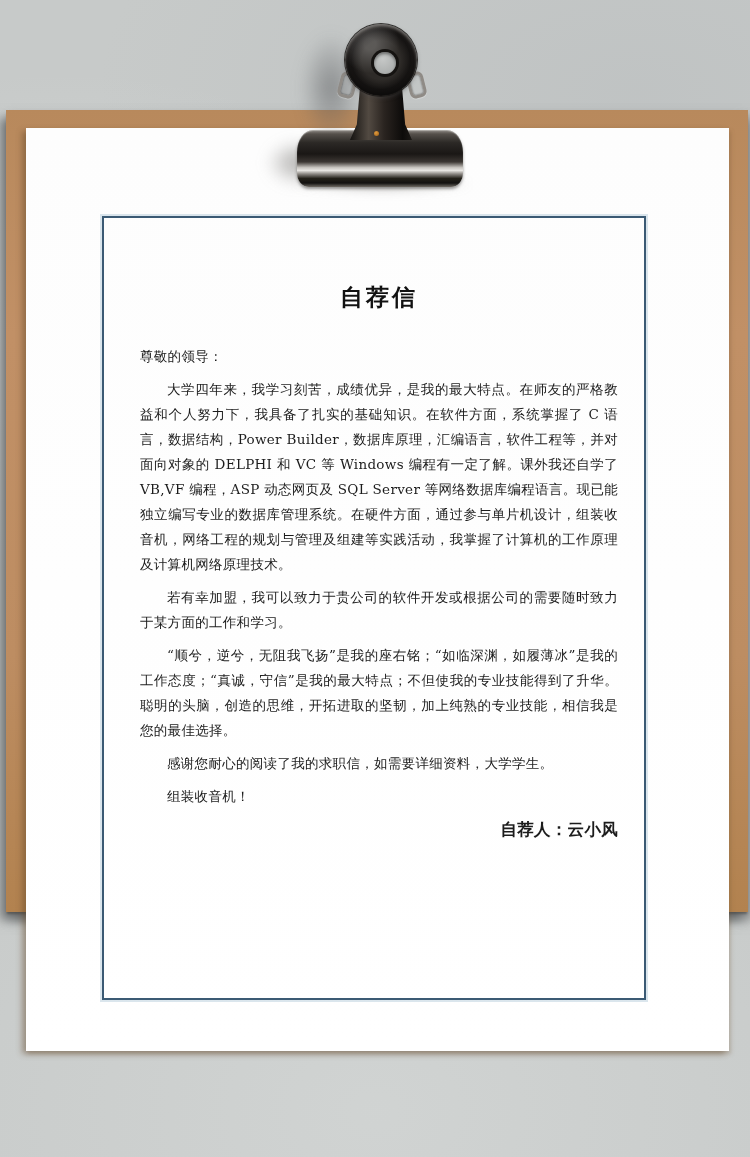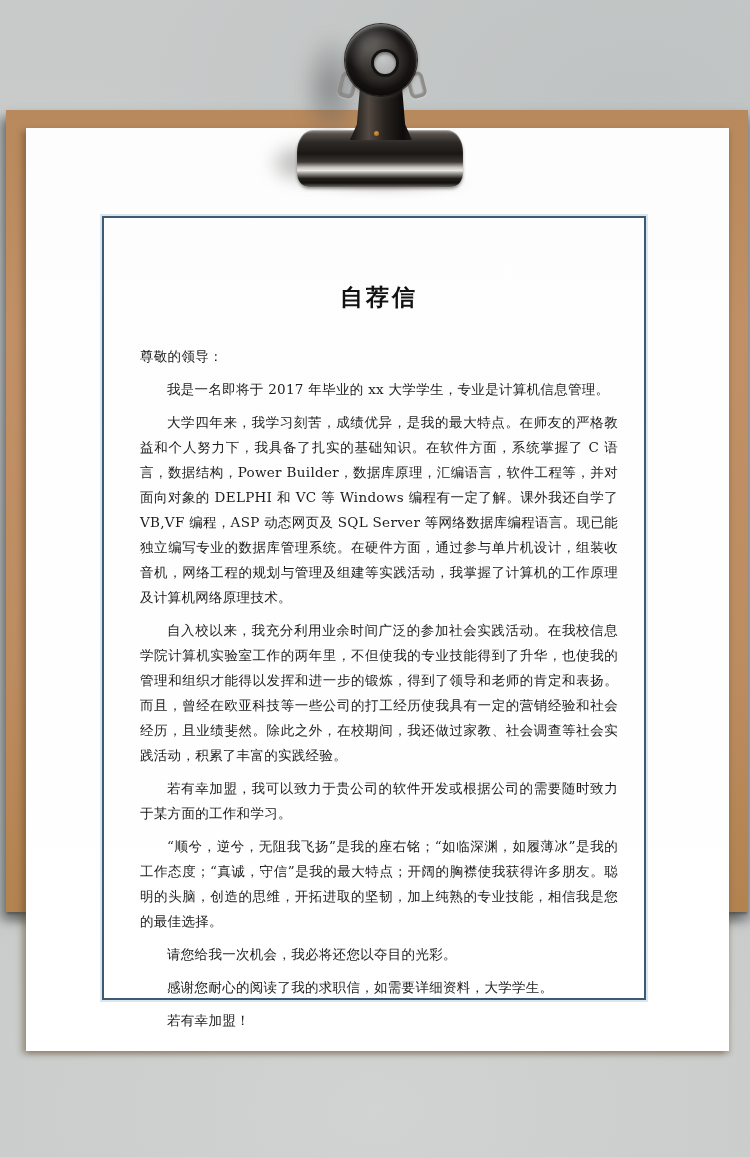--- a/index.html
+++ b/index.html
@@ -166,28 +166,26 @@
 </head>
 <body>
 
 <div class="wall">
 
   <div class="clipboard">
     <div class="paper">
       <div class="frame">
         <h1 class="title">自荐信</h1>
         <p class="salutation">尊敬的领导：</p>
-        <p class="para">我是一名即将于 2017 年毕业的 xx 大学学生，专业是计算机信息管理。</p>
         <p class="para">大学四年来，我学习刻苦，成绩优异，是我的最大特点。在师友的严格教益和个人努力下，我具备了扎实的基础知识。在软件方面，系统掌握了 C 语言，数据结构，Power Builder，数据库原理，汇编语言，软件工程等，并对面向对象的 DELPHI 和 VC 等 Windows 编程有一定了解。课外我还自学了 VB,VF 编程，ASP 动态网页及 SQL Server 等网络数据库编程语言。现已能独立编写专业的数据库管理系统。在硬件方面，通过参与单片机设计，组装收音机，网络工程的规划与管理及组建等实践活动，我掌握了计算机的工作原理及计算机网络原理技术。</p>
-        <p class="para">自入校以来，我充分利用业余时间广泛的参加社会实践活动。在我校信息学院计算机实验室工作的两年里，不但使我的专业技能得到了升华，也使我的管理和组织才能得以发挥和进一步的锻炼，得到了领导和老师的肯定和表扬。而且，曾经在欧亚科技等一些公司的打工经历使我具有一定的营销经验和社会经历，且业绩斐然。除此之外，在校期间，我还做过家教、社会调查等社会实践活动，积累了丰富的实践经验。</p>
         <p class="para">若有幸加盟，我可以致力于贵公司的软件开发或根据公司的需要随时致力于某方面的工作和学习。</p>
-        <p class="para">“顺兮，逆兮，无阻我飞扬”是我的座右铭；“如临深渊，如履薄冰”是我的工作态度；“真诚，守信”是我的最大特点；开阔的胸襟使我获得许多朋友。聪明的头脑，创造的思维，开拓进取的坚韧，加上纯熟的专业技能，相信我是您的最佳选择。</p>
-        <p class="para">请您给我一次机会，我必将还您以夺目的光彩。</p>
+        <p class="para">“顺兮，逆兮，无阻我飞扬”是我的座右铭；“如临深渊，如履薄冰”是我的工作态度；“真诚，守信”是我的最大特点；不但使我的专业技能得到了升华。聪明的头脑，创造的思维，开拓进取的坚韧，加上纯熟的专业技能，相信我是您的最佳选择。</p>
         <p class="para">感谢您耐心的阅读了我的求职信，如需要详细资料，大学学生。</p>
-        <p class="para">若有幸加盟！</p>
+        <p class="para">组装收音机！</p>
+        <p class="para signature">自荐人：云小风</p>
       </div>
     </div>
   </div>
 
   <div class="clip">
     <div class="sh sh-wall"></div>
     <div class="sh sh-bar"></div>
     <div class="sh sh-bar-under"></div>
     <div class="clip-bar"></div>
     <div class="clip-neck"></div>

